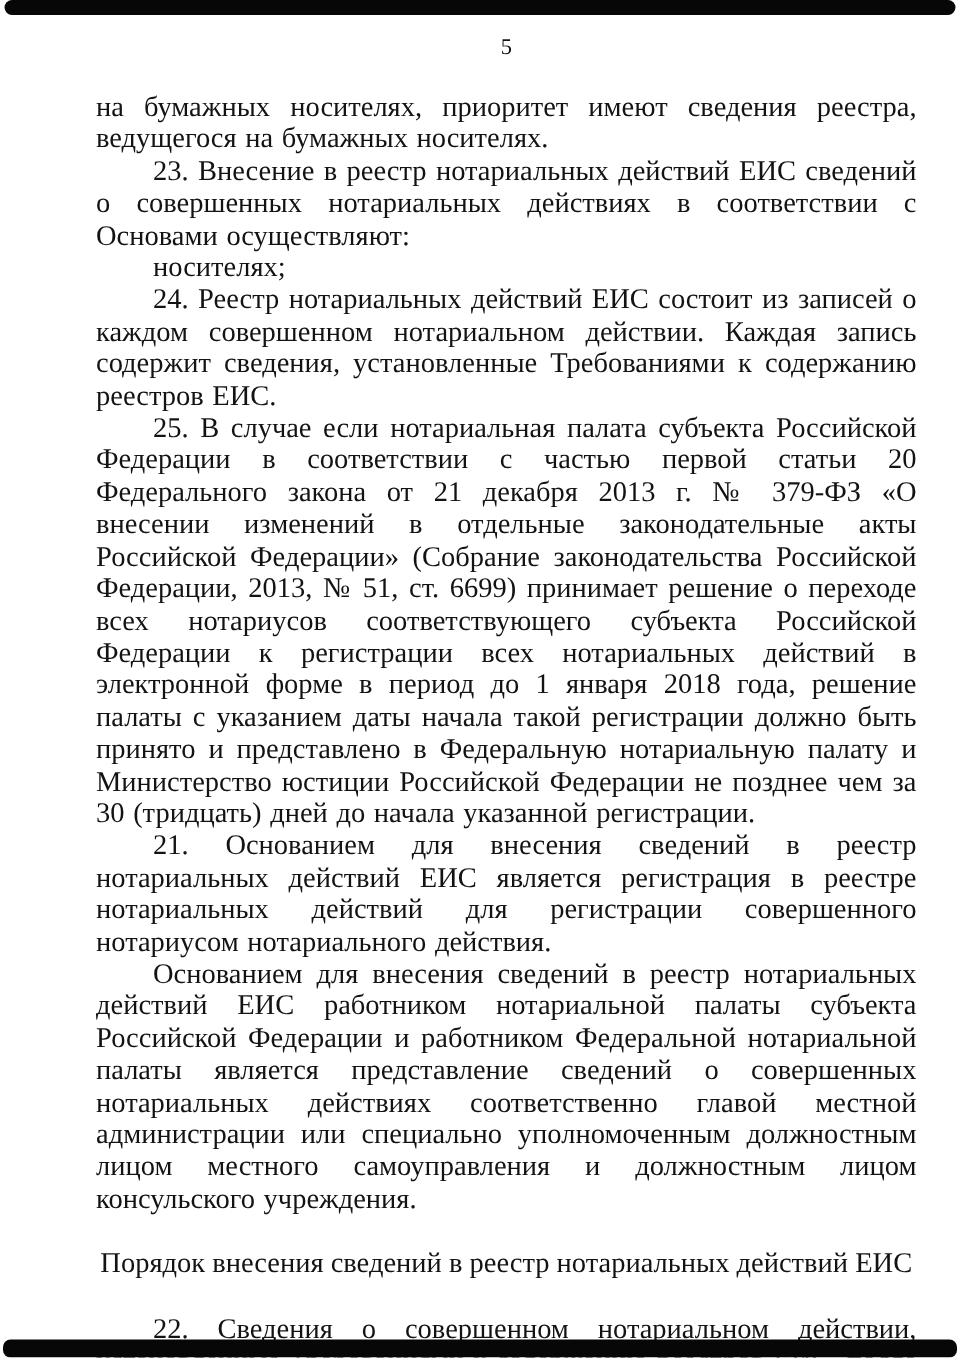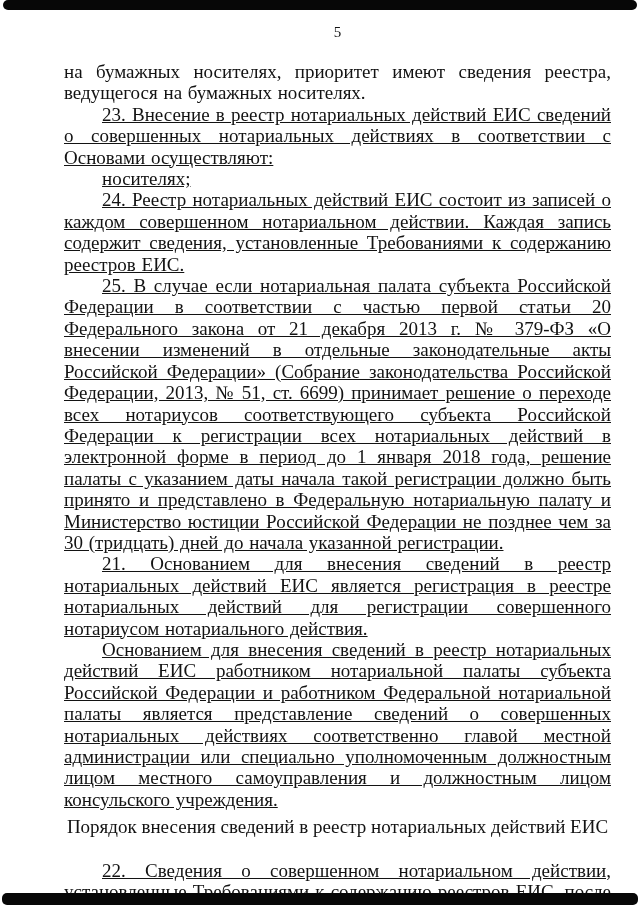--- a/index.html
+++ b/index.html
@@ -46,26 +46,25 @@
   }
   p.doc-par {
     margin: 0;
     font-size: 19px;
     line-height: 21.4px;
     text-align: justify;
     word-spacing: 1px;
   }
   p.indent {
     text-indent: 38px;
-    text-decoration: underline;
   }
   p.heading {
     text-align: center;
     text-indent: 0;
-    margin-top: 6px;
+    margin-top: 22px;
     margin-bottom: 22px;
     word-spacing: normal;
   }
 </style>
 </head>
 <body>
 
 <div class="scan-bar-top"></div>
 
 <div class="content">

